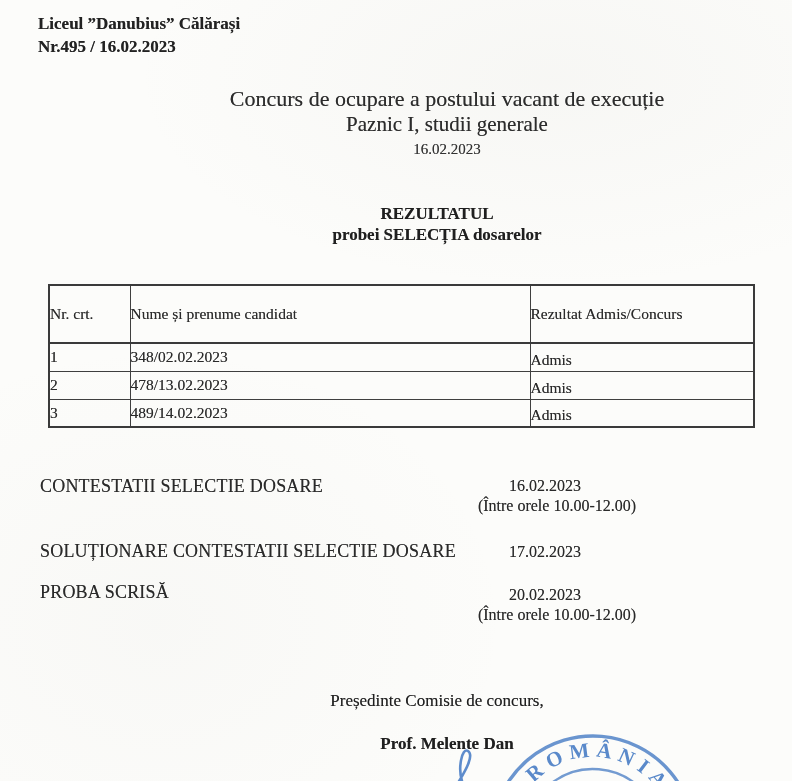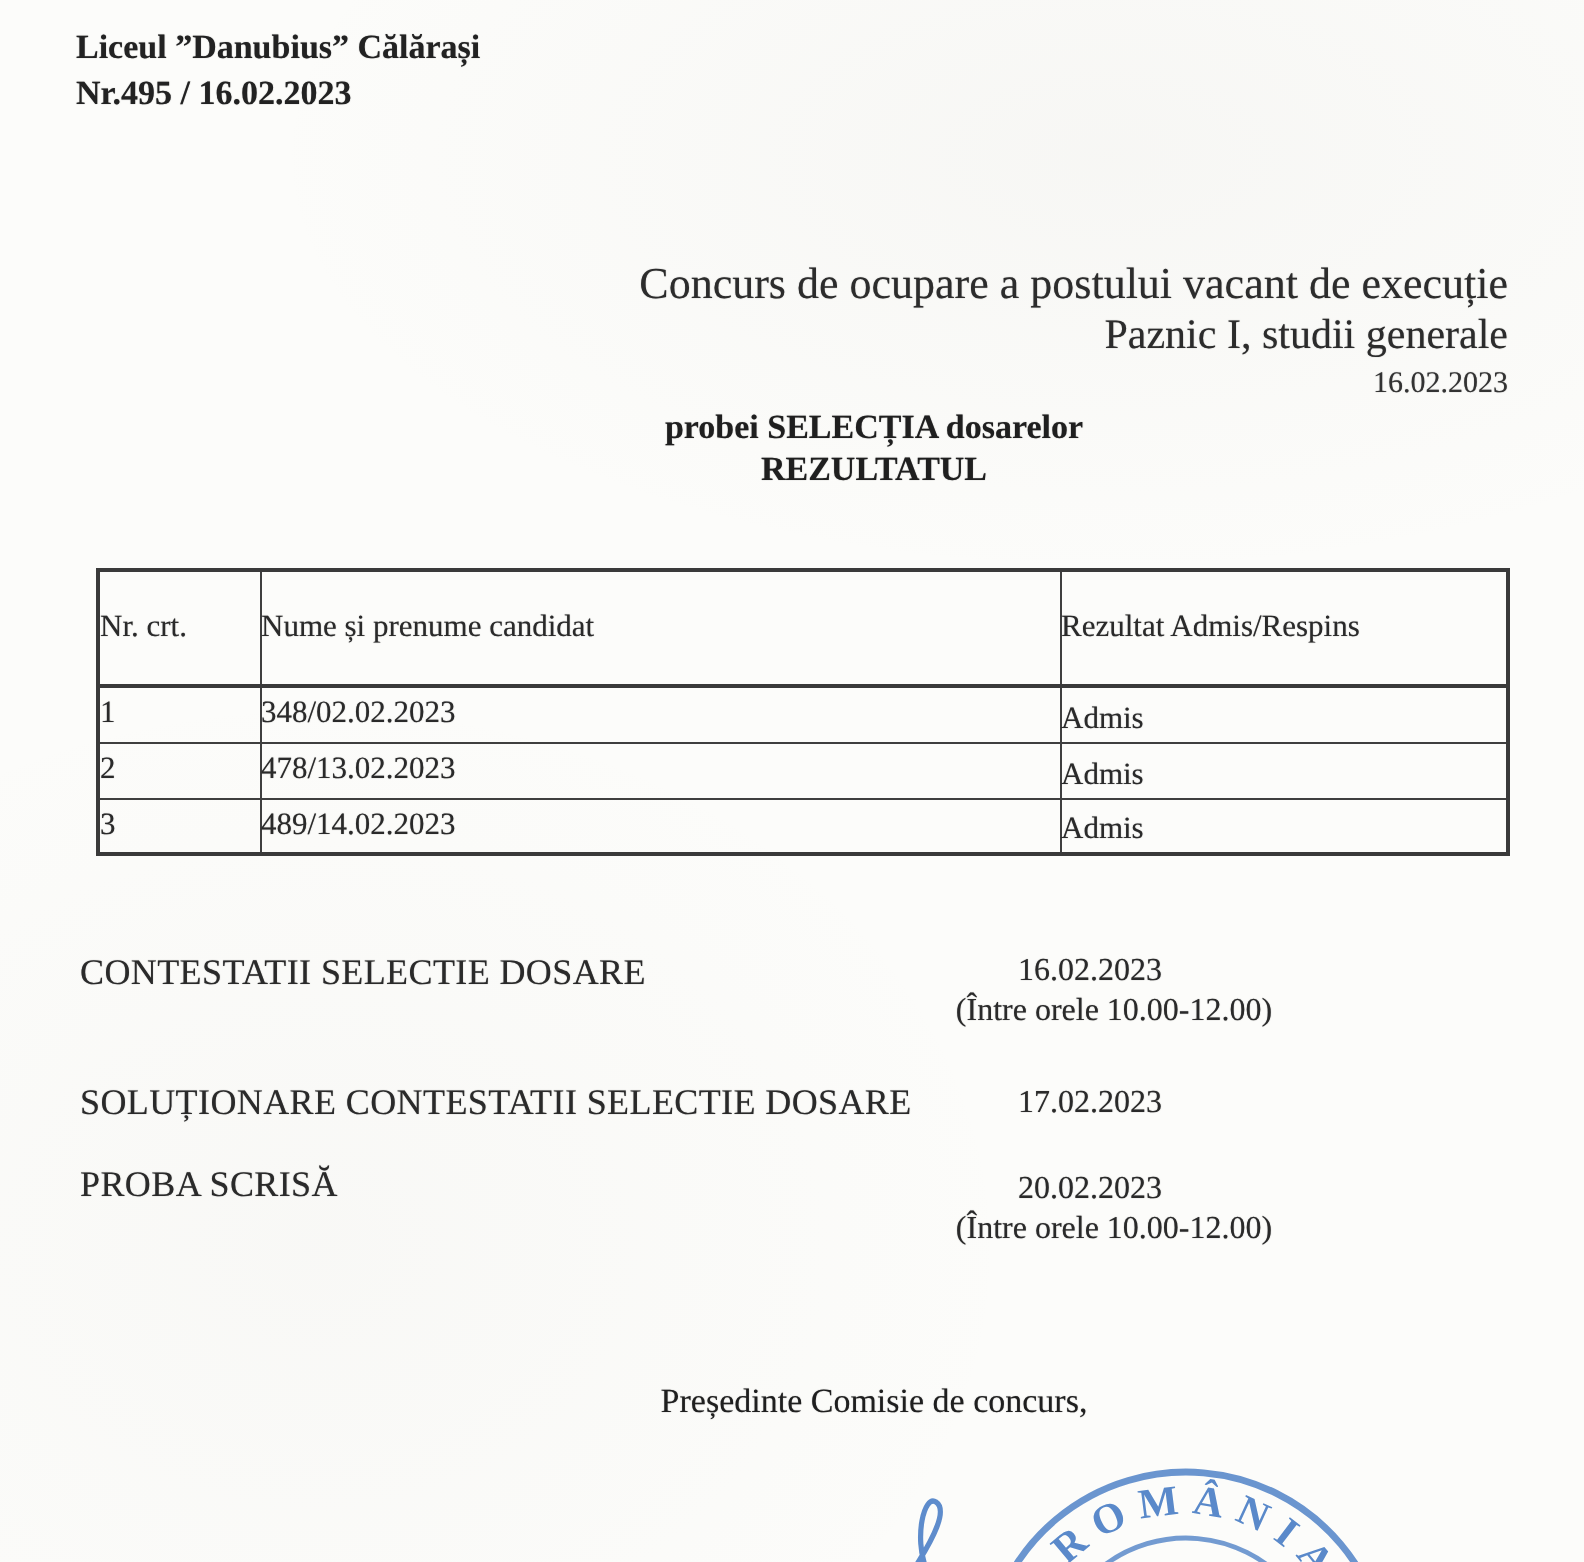--- a/index.html
+++ b/index.html
@@ -17,21 +17,21 @@
     color:#262626;
   }
   .txt { text-shadow:0 0 0.5px rgba(40,40,40,0.55); }
 
   .doc-header {
     position:absolute; left:38px; top:12px;
     font-weight:bold; font-size:17px; line-height:23px; color:#222;
   }
 
   .title-block {
-    position:absolute; left:140px; top:86px; width:614px; text-align:right;margin-top:43px;
+    position:absolute; left:140px; top:86px; width:614px; text-align:center;
   }
   .title-line1 { font-size:22px; line-height:26px; color:#2c2c2c; }
   .title-line2 { font-size:21px; line-height:25px; color:#2c2c2c; }
   .title-date  { font-size:15px; line-height:19px; margin-top:3px; color:#333; }
 
   .result-block {
     position:absolute; left:137px; top:203px; width:600px; text-align:center;
     font-weight:bold; font-size:17px; line-height:21px; color:#1f1f1f;
   }
 
@@ -91,35 +91,35 @@
     <div>Nr.495 / 16.02.2023</div>
   </div>
 
   <div class="title-block">
     <div class="title-line1 txt">Concurs de ocupare a postului vacant de execuție</div>
     <div class="title-line2 txt">Paznic I, studii generale</div>
     <div class="title-date txt">16.02.2023</div>
   </div>
 
   <div class="result-block">
+    <div class="txt">REZULTATUL</div>
     <div class="txt">probei SELECȚIA dosarelor</div>
-    <div class="txt">REZULTATUL</div>
   </div>
 
   <table class="results">
     <colgroup>
         <col class="c1">
         <col class="c2">
         <col class="c3">
       </colgroup>
     <thead>
       <tr>
         <th class="txt">Nr. crt.</th>
         <th class="txt">Nume și prenume candidat</th>
-        <th class="txt">Rezultat Admis/Respins</th>
+        <th class="txt">Rezultat Admis/Concurs</th>
       </tr>
     </thead>
     <tbody>
       <tr>
         <td class="txt">1</td>
         <td class="txt">348/02.02.2023</td>
         <td class="txt result-cell">Admis</td>
       </tr>
       <tr>
         <td class="txt">2</td>
@@ -145,20 +145,21 @@
     <div class="txt">17.02.2023</div>
   </div>
 
   <div id="sched-label-3" class="sched-label txt">PROBA SCRISĂ</div>
   <div id="sched-right-3" class="sched-right">
     <div class="txt">20.02.2023</div>
     <div class="sched-time txt">(Între orele 10.00-12.00)</div>
   </div>
 
   <div class="sign-role txt">Președinte Comisie de concurs,</div>
+  <div class="sign-name txt">Prof. Melente Dan</div>
 
   <svg class="signature-svg" width="60" height="45" viewBox="0 0 60 45">
     <path d="M 25,42 C 19,27 24,5 30,9 C 36,13 29,27 18,44" fill="none" stroke="#4d80c6" stroke-width="2.6" stroke-linecap="round" opacity="0.9"></path>
   </svg>
 
   <svg class="stamp-svg" width="212" height="212" viewBox="0 0 212 212" style="transform:rotate(5deg);">
     <defs>
       <path id="arcTop" d="M 26,106 A 80,80 0 0 1 186,106"></path>
       <path id="arcInner" d="M 54,106 A 52,52 0 0 1 158,106"></path>
     </defs>

